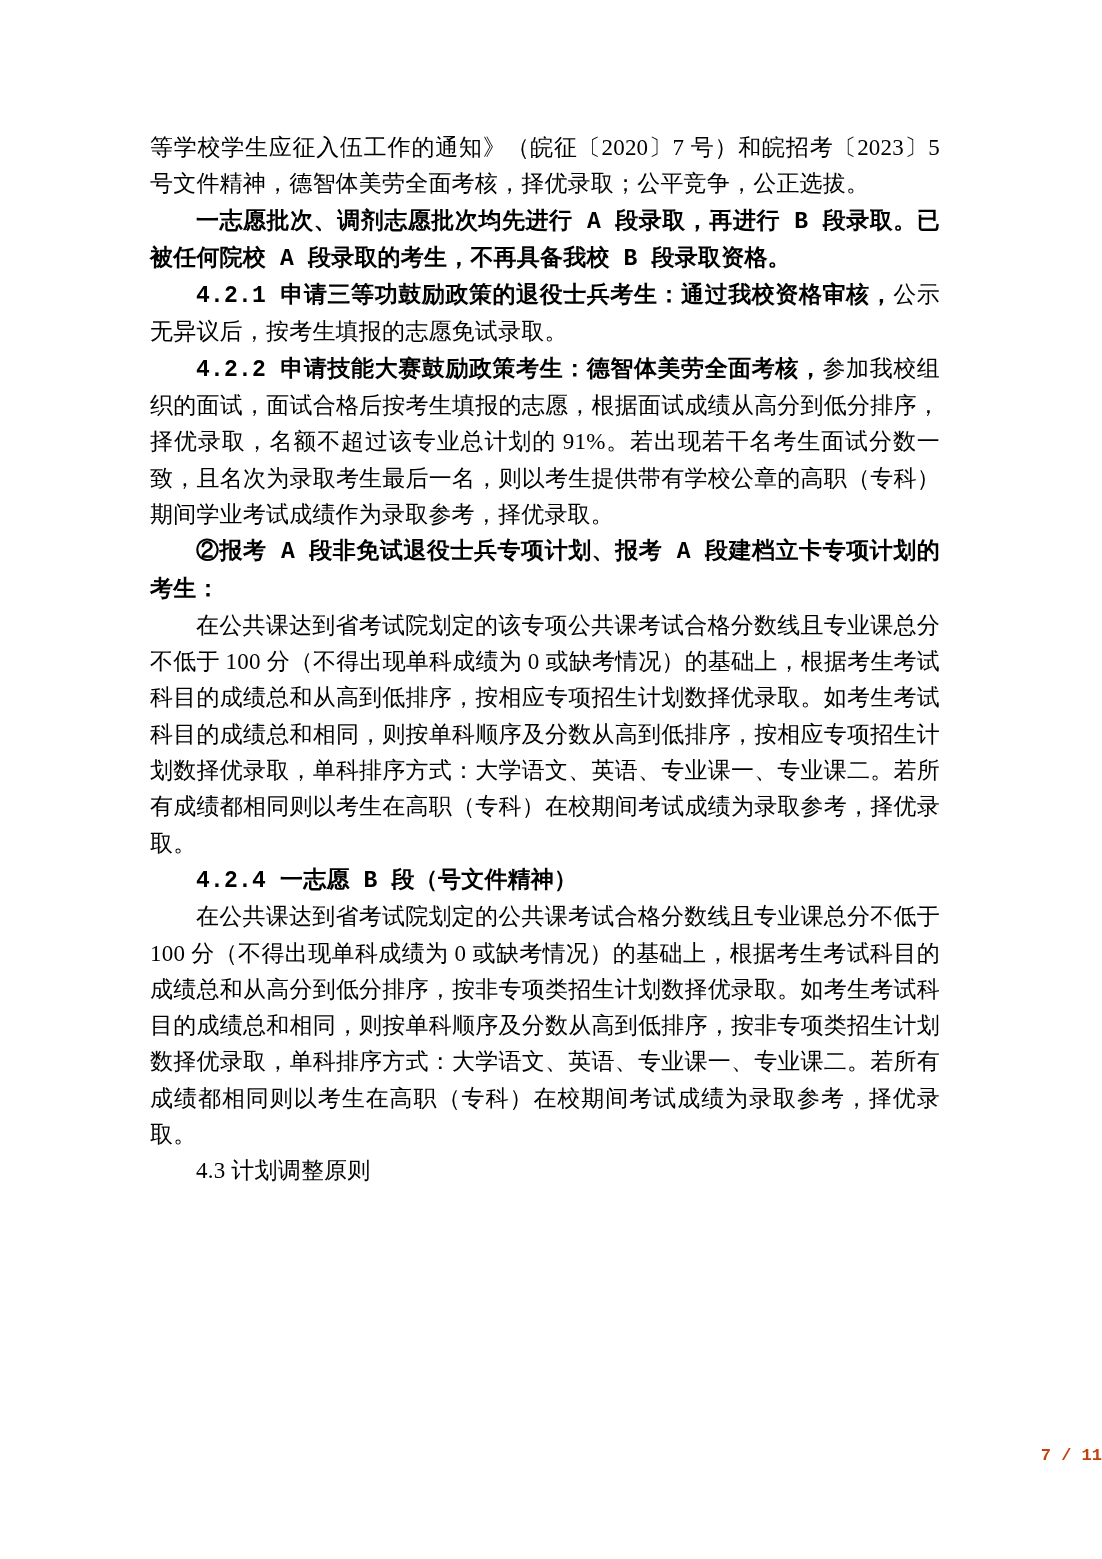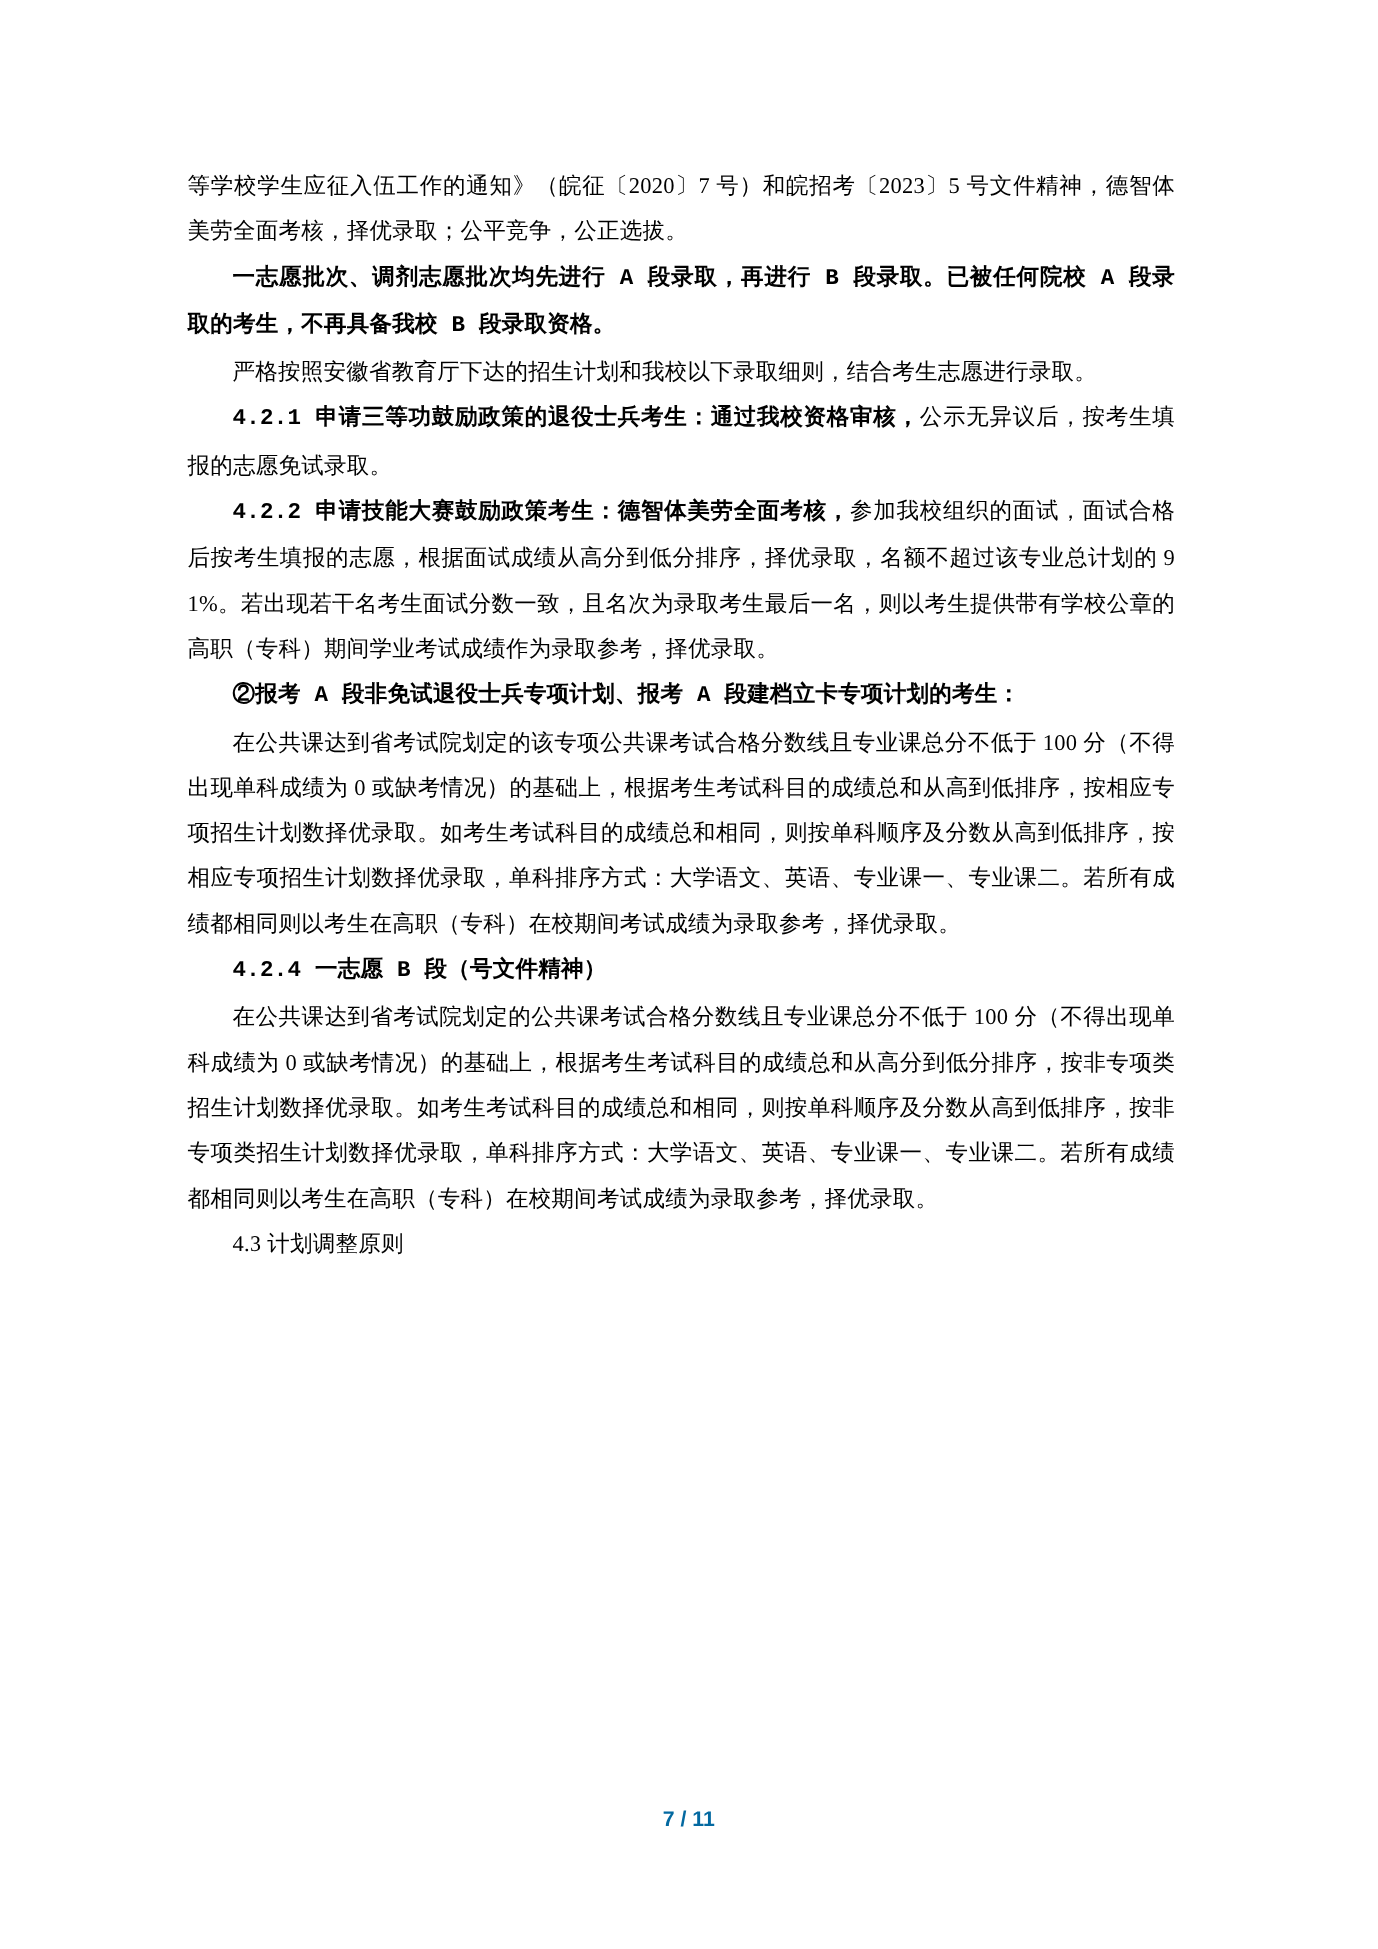--- a/index.html
+++ b/index.html
@@ -22,56 +22,55 @@
   }
   .content {
     position: absolute;
     left: 150px;
     top: 130px;
     width: 790px;
   }
   p.doc-par {
     margin: 0;
     padding: 0;
-    font-size: 18px;
+    font-size: 23px;
     line-height: 36.3px;
     text-align: justify;
     letter-spacing: 0.2px;
     word-break: break-all;
   }
   p.doc-par.indent {
     text-indent: 2em;
   }
   .seg {
     font-weight: 400;
   }
   .seg-bold {
     font-family: Liberation Mono, monospace;
     font-weight: 700;
   }
   .footer {
     position: absolute;
     top: 1446px;
     left: 0;
     width: 100%;
-    text-align: center;
-    font-family: Liberation Sans, sans-serif;
+    text-align: right;
+    font-family: Liberation Mono, monospace;
     font-size: 17px;
     font-weight: 700;
-    color: #0369a1;
+    color: #c2410c;
   }
 </style>
 </head>
 <body>
 
 <div class="page">
   <div class="content">
       <p class="doc-par"><span class="seg">等学校学生应征入伍工作的通知》（皖征〔2020〕7 号）和皖招考〔2023〕5 号文件精神，德智体美劳全面考核，择优录取；公平竞争，公正选拔。</span></p>
       <p class="doc-par indent"><span class="seg seg-bold">一志愿批次、调剂志愿批次均先进行 A 段录取，再进行 B 段录取。已被任何院校 A 段录取的考生，不再具备我校 B 段录取资格。</span></p>
-      <p class="doc-par indent"><span class="seg">严格按照安徽省教育厅下达的招生计划和我校以下录取细则，结合考生志愿进行录取。</span></p>
       <p class="doc-par indent"><span class="seg seg-bold">4.2.1 申请三等功鼓励政策的退役士兵考生：通过我校资格审核，</span><span class="seg">公示无异议后，按考生填报的志愿免试录取。</span></p>
       <p class="doc-par indent"><span class="seg seg-bold">4.2.2 申请技能大赛鼓励政策考生：德智体美劳全面考核，</span><span class="seg">参加我校组织的面试，面试合格后按考生填报的志愿，根据面试成绩从高分到低分排序，择优录取，名额不超过该专业总计划的 91%。若出现若干名考生面试分数一致，且名次为录取考生最后一名，则以考生提供带有学校公章的高职（专科）期间学业考试成绩作为录取参考，择优录取。</span></p>
       <p class="doc-par indent"><span class="seg seg-bold">②报考 A 段非免试退役士兵专项计划、报考 A 段建档立卡专项计划的考生：</span></p>
       <p class="doc-par indent"><span class="seg">在公共课达到省考试院划定的该专项公共课考试合格分数线且专业课总分不低于 100 分（不得出现单科成绩为 0 或缺考情况）的基础上，根据考生考试科目的成绩总和从高到低排序，按相应专项招生计划数择优录取。如考生考试科目的成绩总和相同，则按单科顺序及分数从高到低排序，按相应专项招生计划数择优录取，单科排序方式：大学语文、英语、专业课一、专业课二。若所有成绩都相同则以考生在高职（专科）在校期间考试成绩为录取参考，择优录取。</span></p>
       <p class="doc-par indent"><span class="seg seg-bold">4.2.4 一志愿 B 段（号文件精神）</span></p>
       <p class="doc-par indent"><span class="seg">在公共课达到省考试院划定的公共课考试合格分数线且专业课总分不低于 100 分（不得出现单科成绩为 0 或缺考情况）的基础上，根据考生考试科目的成绩总和从高分到低分排序，按非专项类招生计划数择优录取。如考生考试科目的成绩总和相同，则按单科顺序及分数从高到低排序，按非专项类招生计划数择优录取，单科排序方式：大学语文、英语、专业课一、专业课二。若所有成绩都相同则以考生在高职（专科）在校期间考试成绩为录取参考，择优录取。</span></p>
       <p class="doc-par indent"><span class="seg">4.3 计划调整原则</span></p>
     </div>
   <div class="footer">7 / 11</div>
 </div>

